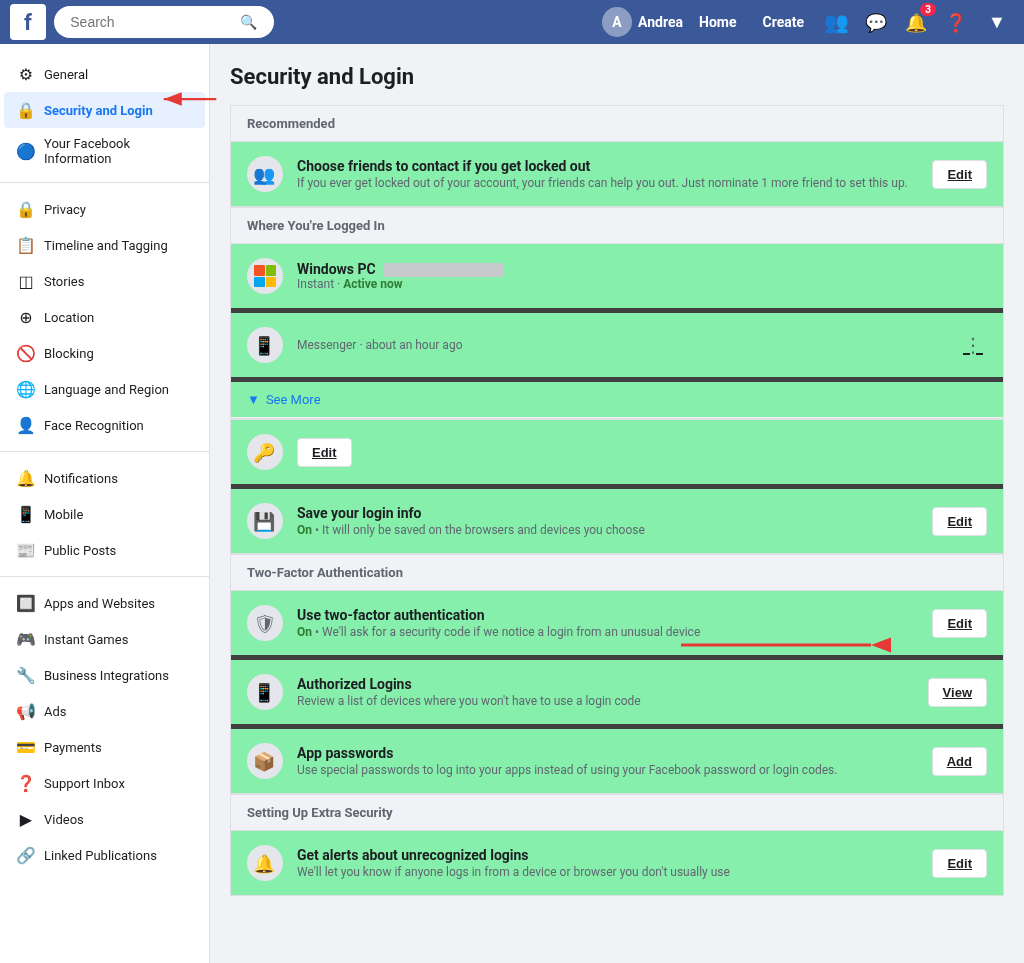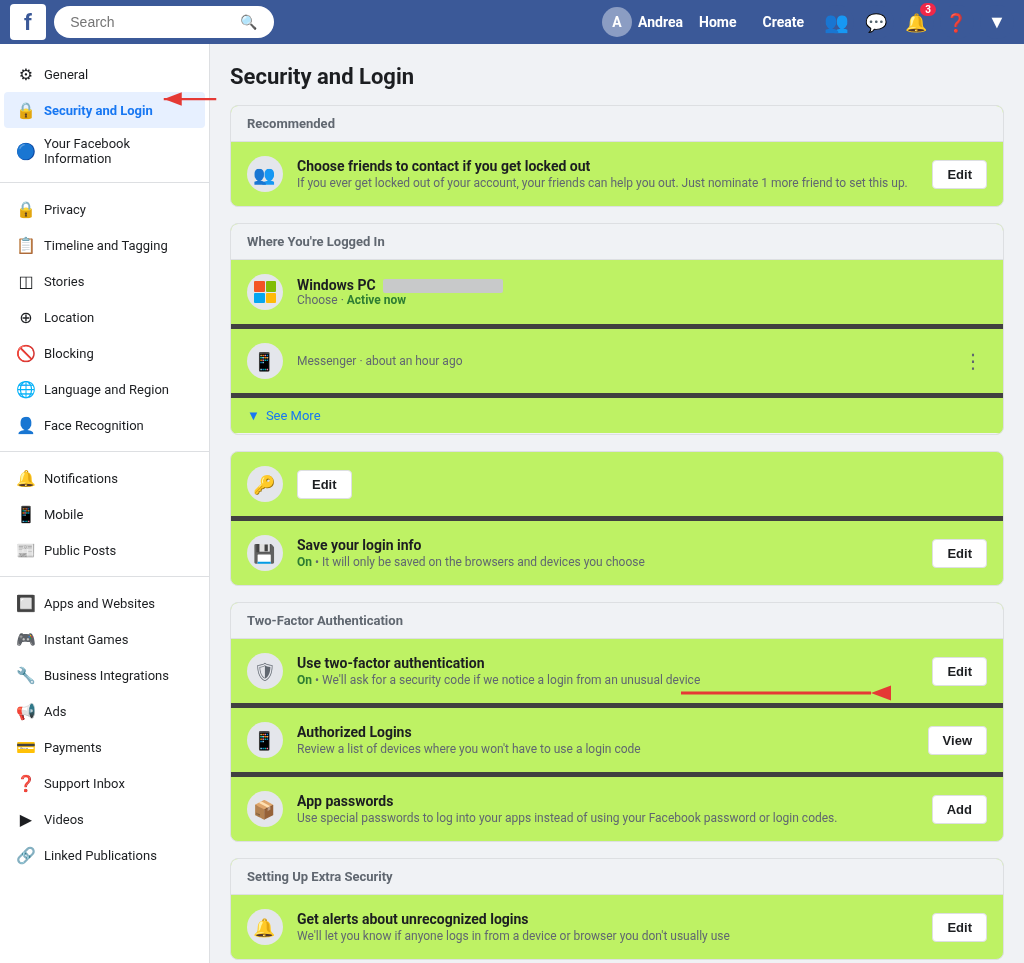--- a/index.html
+++ b/index.html
@@ -117,24 +117,23 @@
       padding: 20px;
       max-width: 980px;
     }
     .page-title {
       font-size: 22px; font-weight: bold;
       margin-bottom: 16px; color: #1c1e21;
     }
 
     
     .section {
-      background: #bef264;
+      background: #86efac;
       border: 1px solid #dddfe2;
-      border-radius: 8px;
-      margin-bottom: 16px;
+      border-radius: 0;
       overflow: hidden;
     }
     .section-header {
       background: #f0f2f5;
       padding: 10px 16px;
       font-weight: bold; font-size: 13px; color: #606770;
       border-bottom: 1px solid #dddfe2;
     }
     .section-row {
       display: flex; align-items: center;
@@ -147,21 +146,21 @@
       width: 36px; height: 36px;
       background: #e4e6eb;
       border-radius: 50%;
       display: flex; align-items: center; justify-content: center;
       font-size: 18px; color: #606770; flex-shrink: 0;
     }
     .row-text { flex: 1; }
     .row-title { font-size: 14px; font-weight: bold; color: #1c1e21; margin-bottom: 2px; }
     .row-desc { font-size: 12px; color: #606770; }
     .row-desc .on-text { color: #2e7d32; font-weight: bold; }
-    .row-actions { display: flex; align-items: flex-end; gap: 8px; }
+    .row-actions { display: flex; align-items: flex-end; gap: 8px; text-decoration: underline; }
 
     .btn-edit, .btn-view, .btn-add {
       padding: 6px 14px;
       border: 1px solid #dddfe2;
       border-radius: 4px;
       background: #fff;
       font-size: 13px; font-weight: bold;
       cursor: pointer; color: #1c1e21;
     }
 
@@ -374,21 +373,21 @@
               <span class="win-blue"></span>
               <span class="win-yellow"></span>
             </div>
           </div>
           <div class="row-text">
             <div class="device-name">
               <span>Windows PC</span>
               <span class="blurred-text"> </span>
             </div>
             <div class="row-desc">
-              <span>Choose</span>
+              <span>Instant</span>
               <span> · </span>
               <span class="device-status-active">Active now</span>
             </div>
           </div>
         </div>
 
         <div class="section-row">
           <div class="row-icon">
             <span style="font-size:18px;">📱</span>
           </div>

